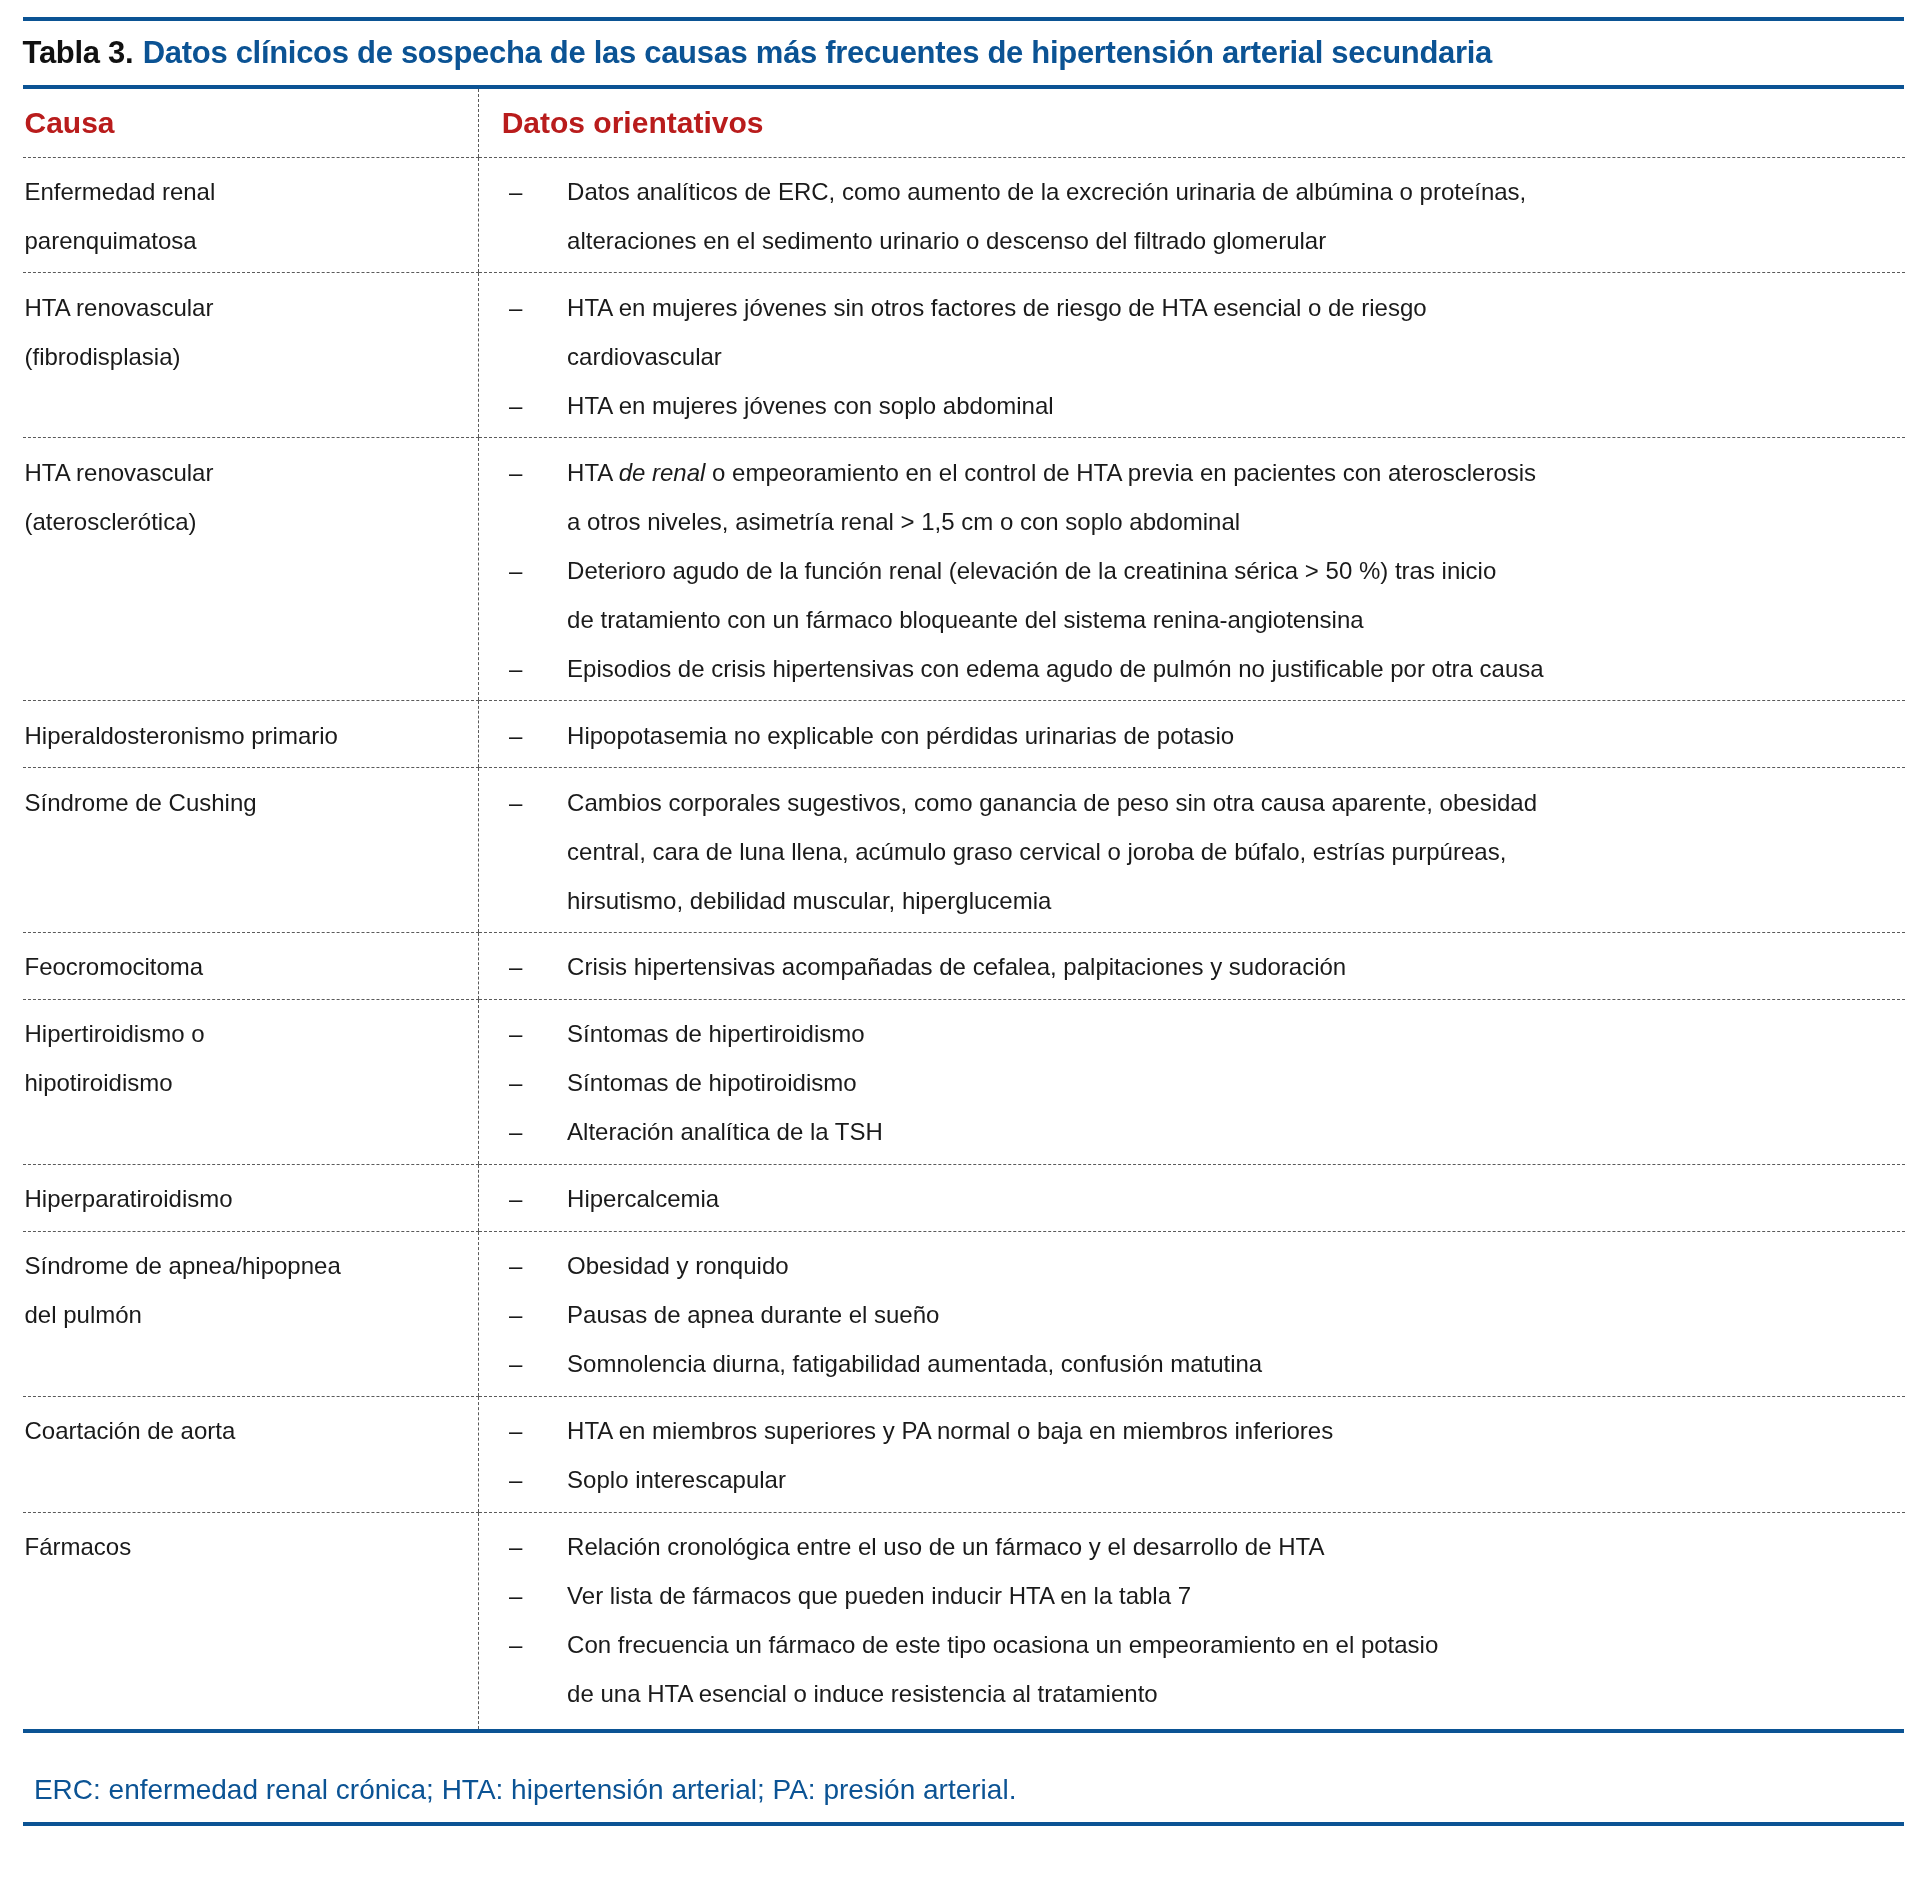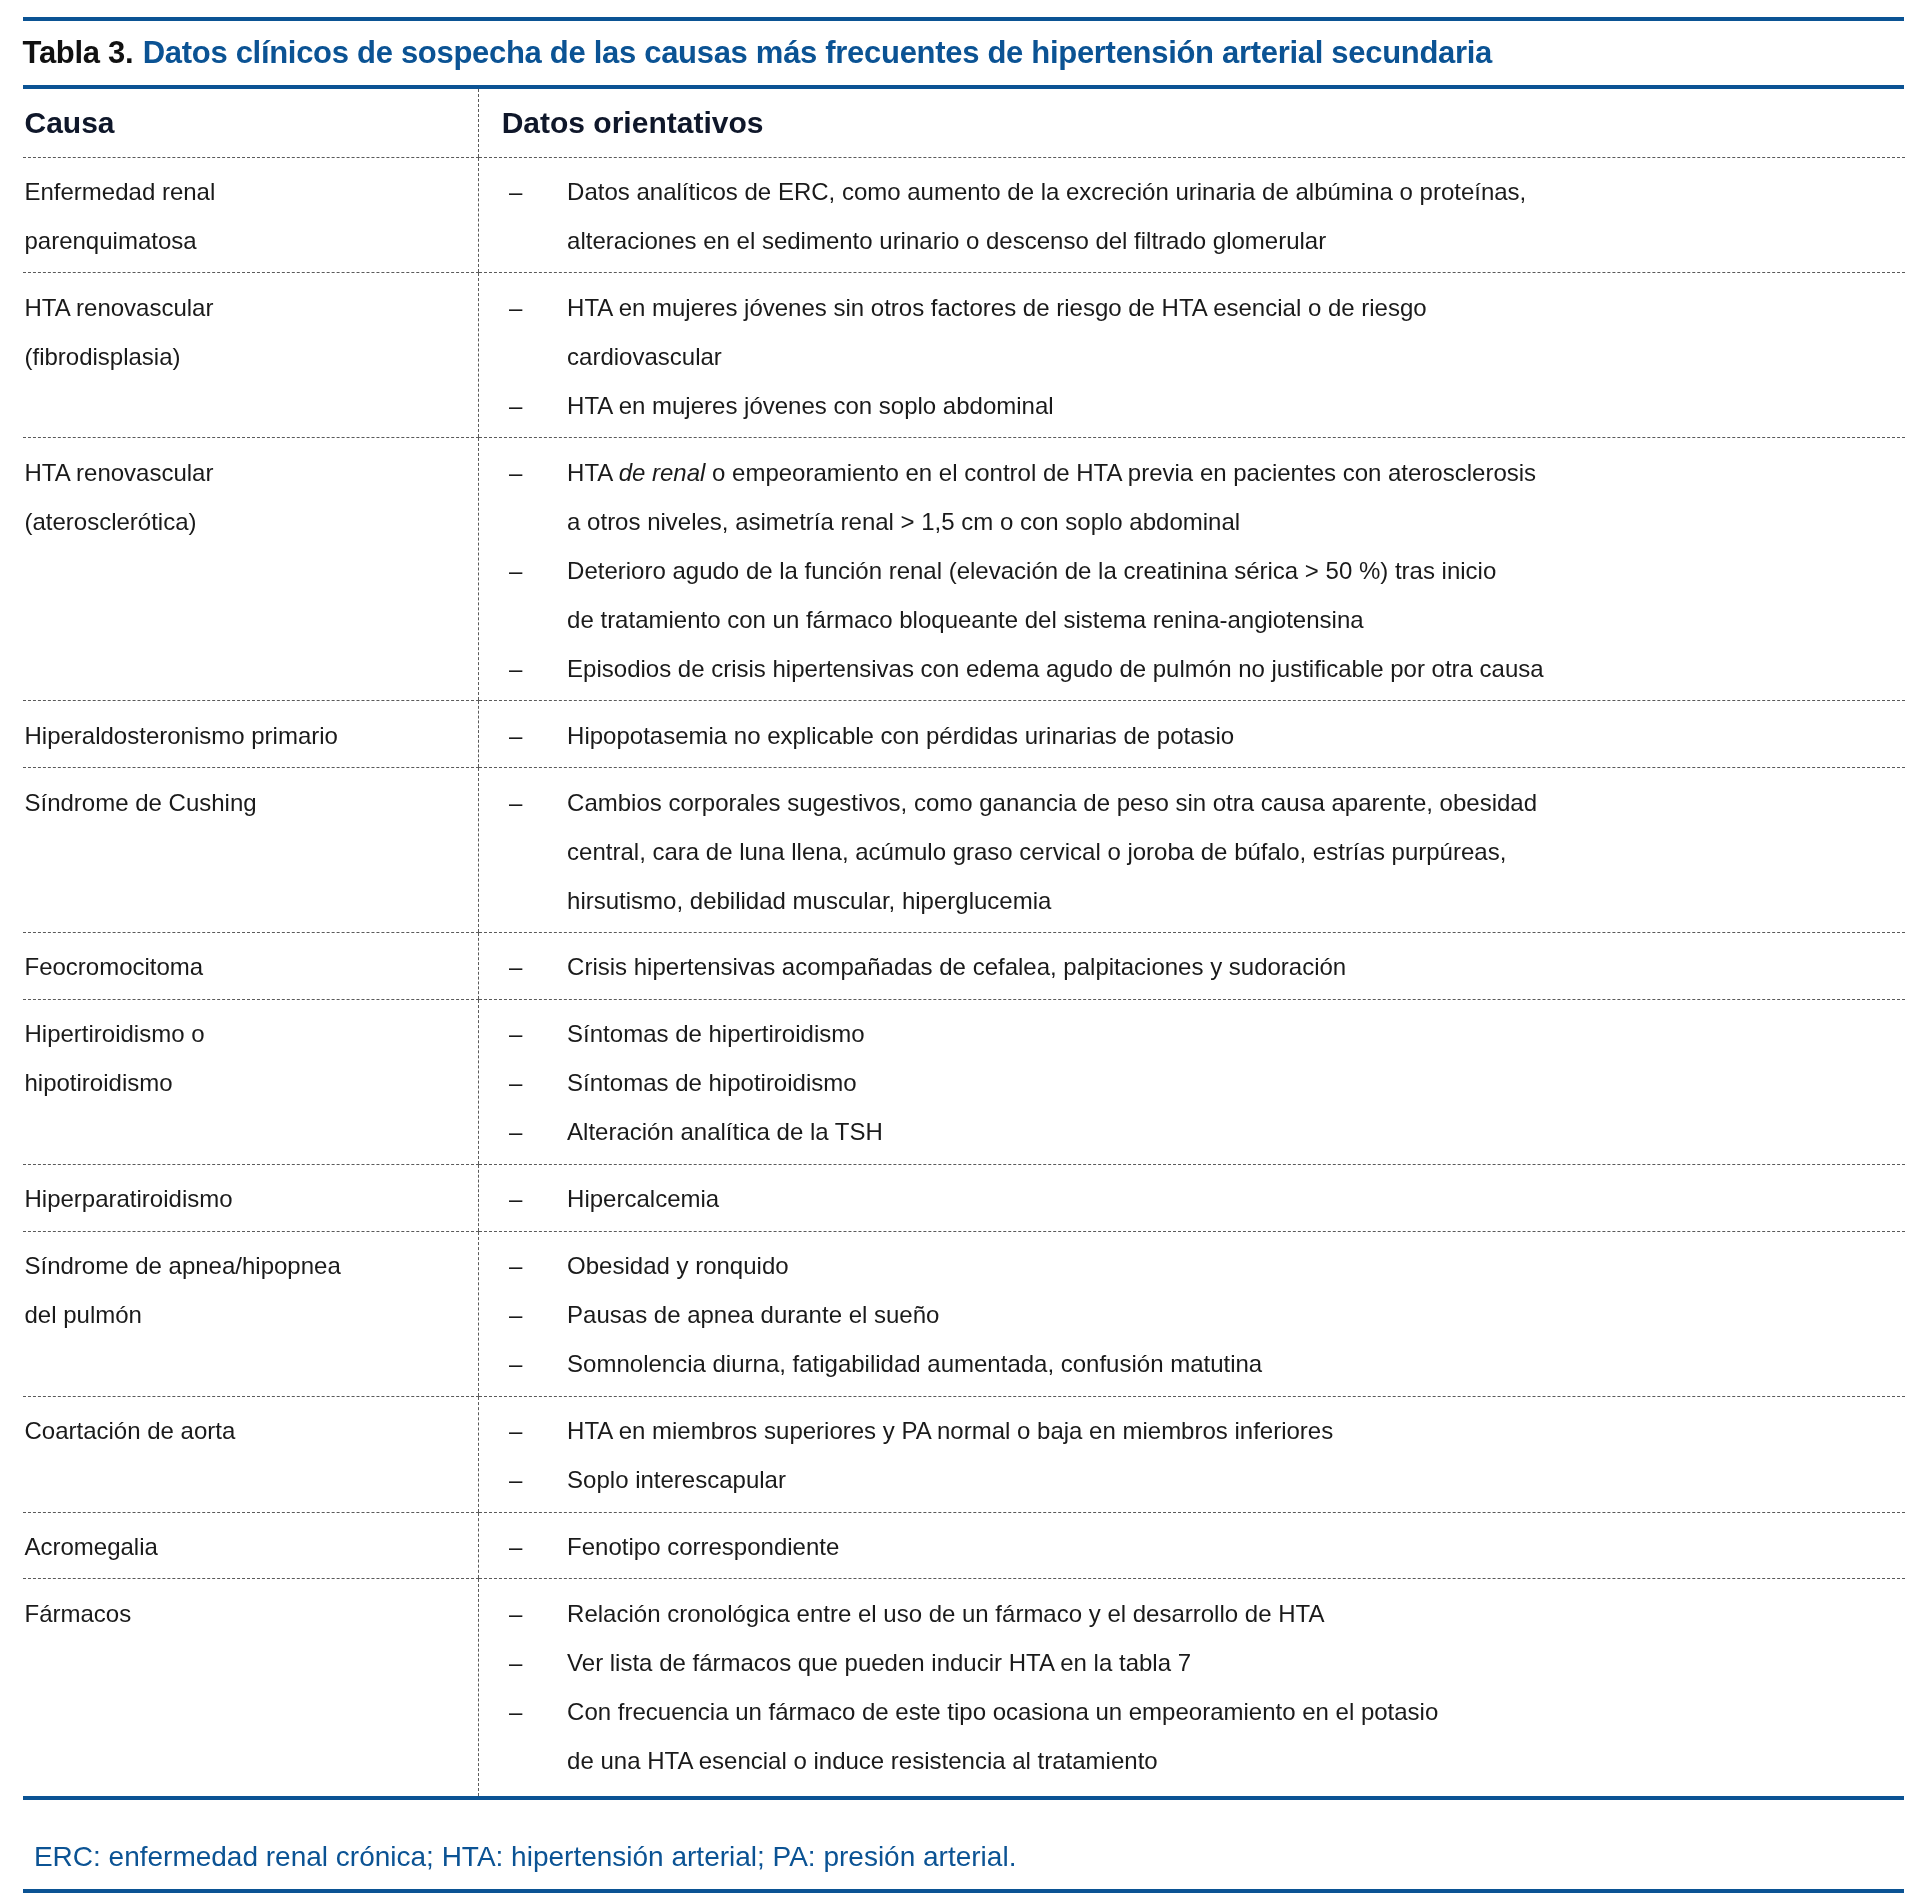--- a/index.html
+++ b/index.html
@@ -46,21 +46,21 @@
   col.c2 { width: 1426px; }
 
   th, td {
     vertical-align: top;
     padding: 0;
     text-align: left;
   }
   thead th {
     font-size: 30px;
     font-weight: bold;
-    color: #0f172a;
+    color: #b91c1c;
     height: 68px;
     vertical-align: middle;
     border-bottom: 1.9px dashed #5a5a5a;
     margin-top: 20px;
   }
   thead th.cause-h { padding-left: 1.9px; }
   thead th.data-h { padding-left: 22.6px; border-left: 1.9px dashed #5a5a5a; }
 
   tbody td {
     font-size: 24px;
@@ -309,33 +309,20 @@
             <div class="item">
               <span class="dash">–</span>
               <span class="lines">
                 <span class="line">Soplo interescapular</span>
               </span>
             </div>
           </td>
         </tr>
         <tr>
           <td class="cause">
-            <span class="line">Acromegalia</span>
-          </td>
-          <td class="data">
-            <div class="item">
-              <span class="dash">–</span>
-              <span class="lines">
-                <span class="line">Fenotipo correspondiente</span>
-              </span>
-            </div>
-          </td>
-        </tr>
-        <tr>
-          <td class="cause">
             <span class="line">Fármacos</span>
           </td>
           <td class="data">
             <div class="item">
               <span class="dash">–</span>
               <span class="lines">
                 <span class="line">Relación cronológica entre el uso de un fármaco y el desarrollo de HTA</span>
               </span>
             </div>
             <div class="item">

